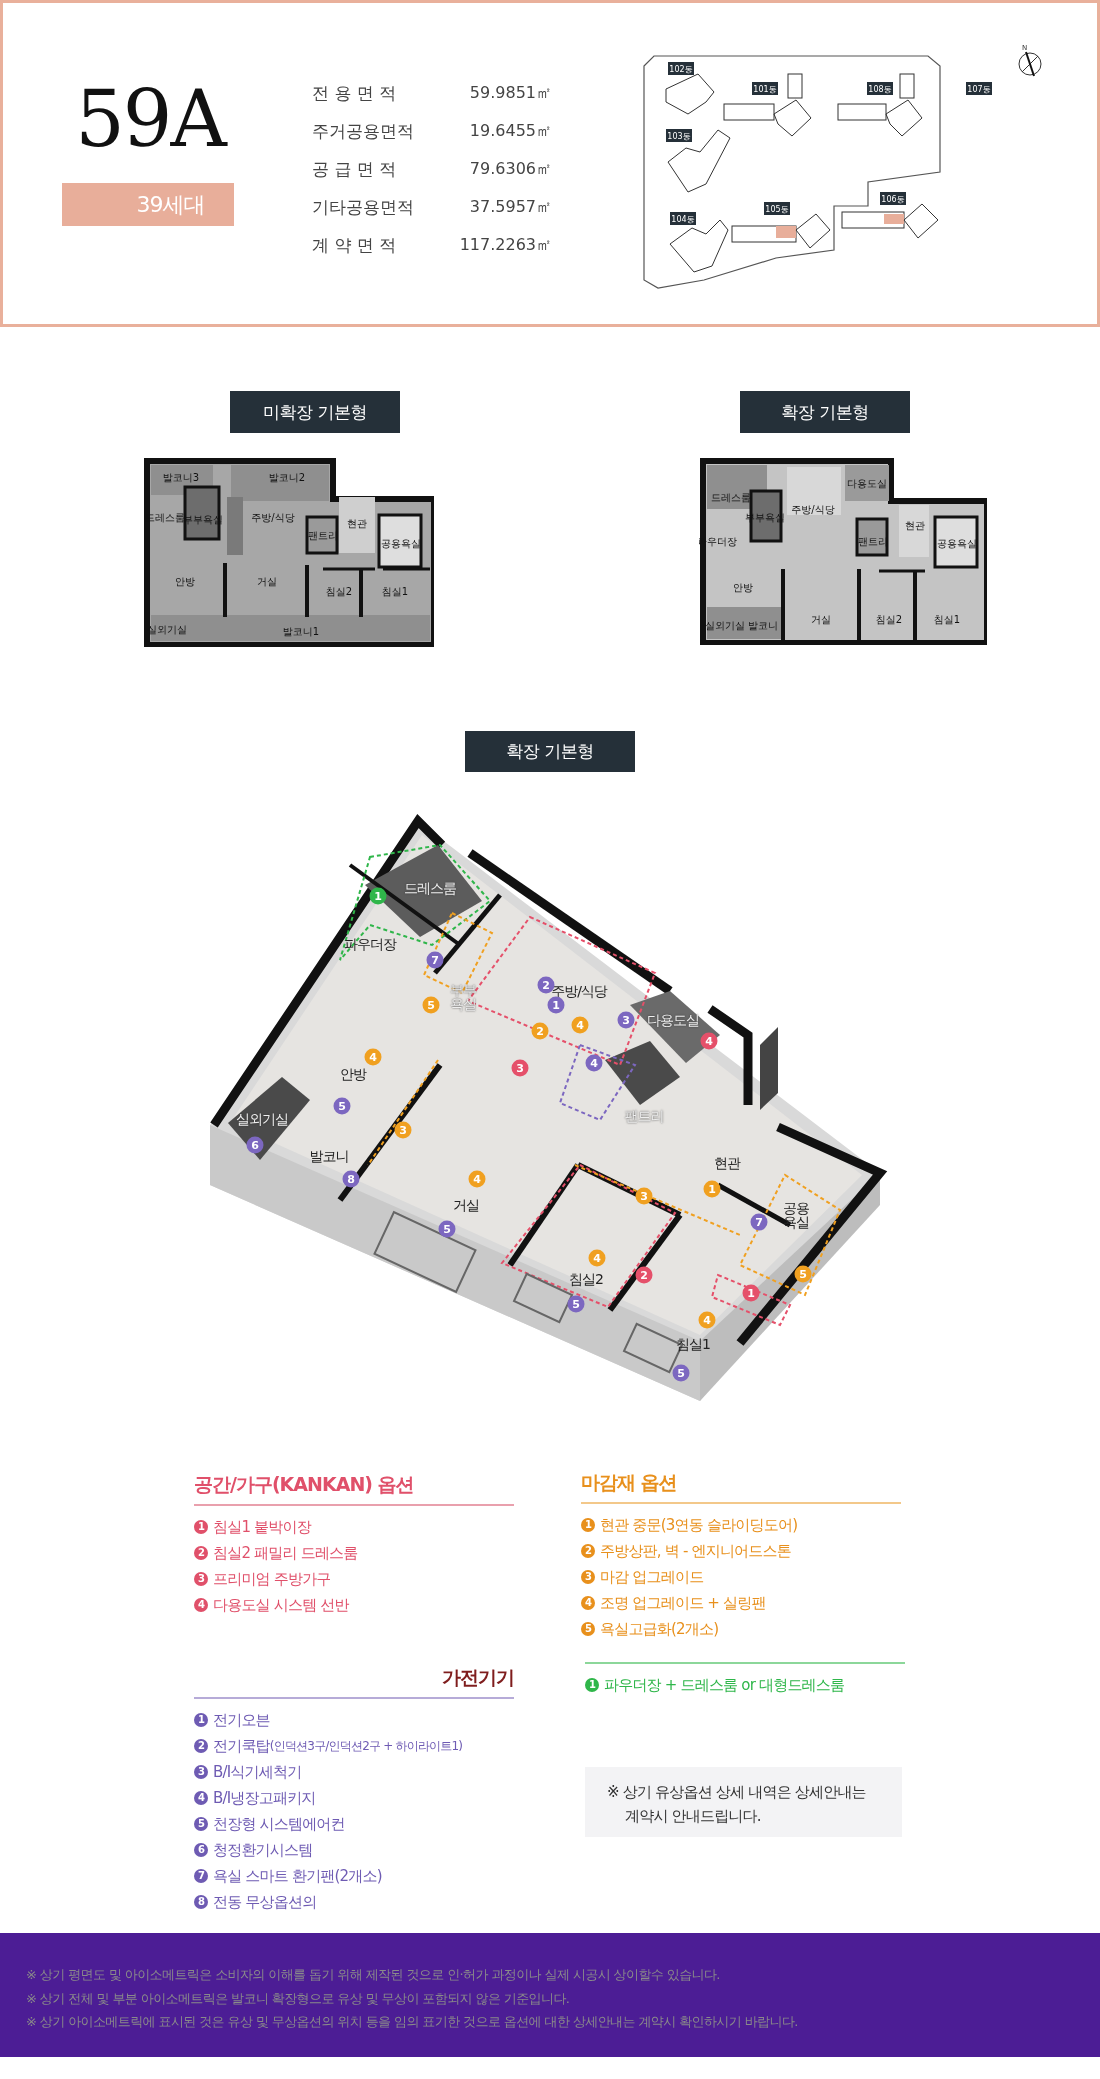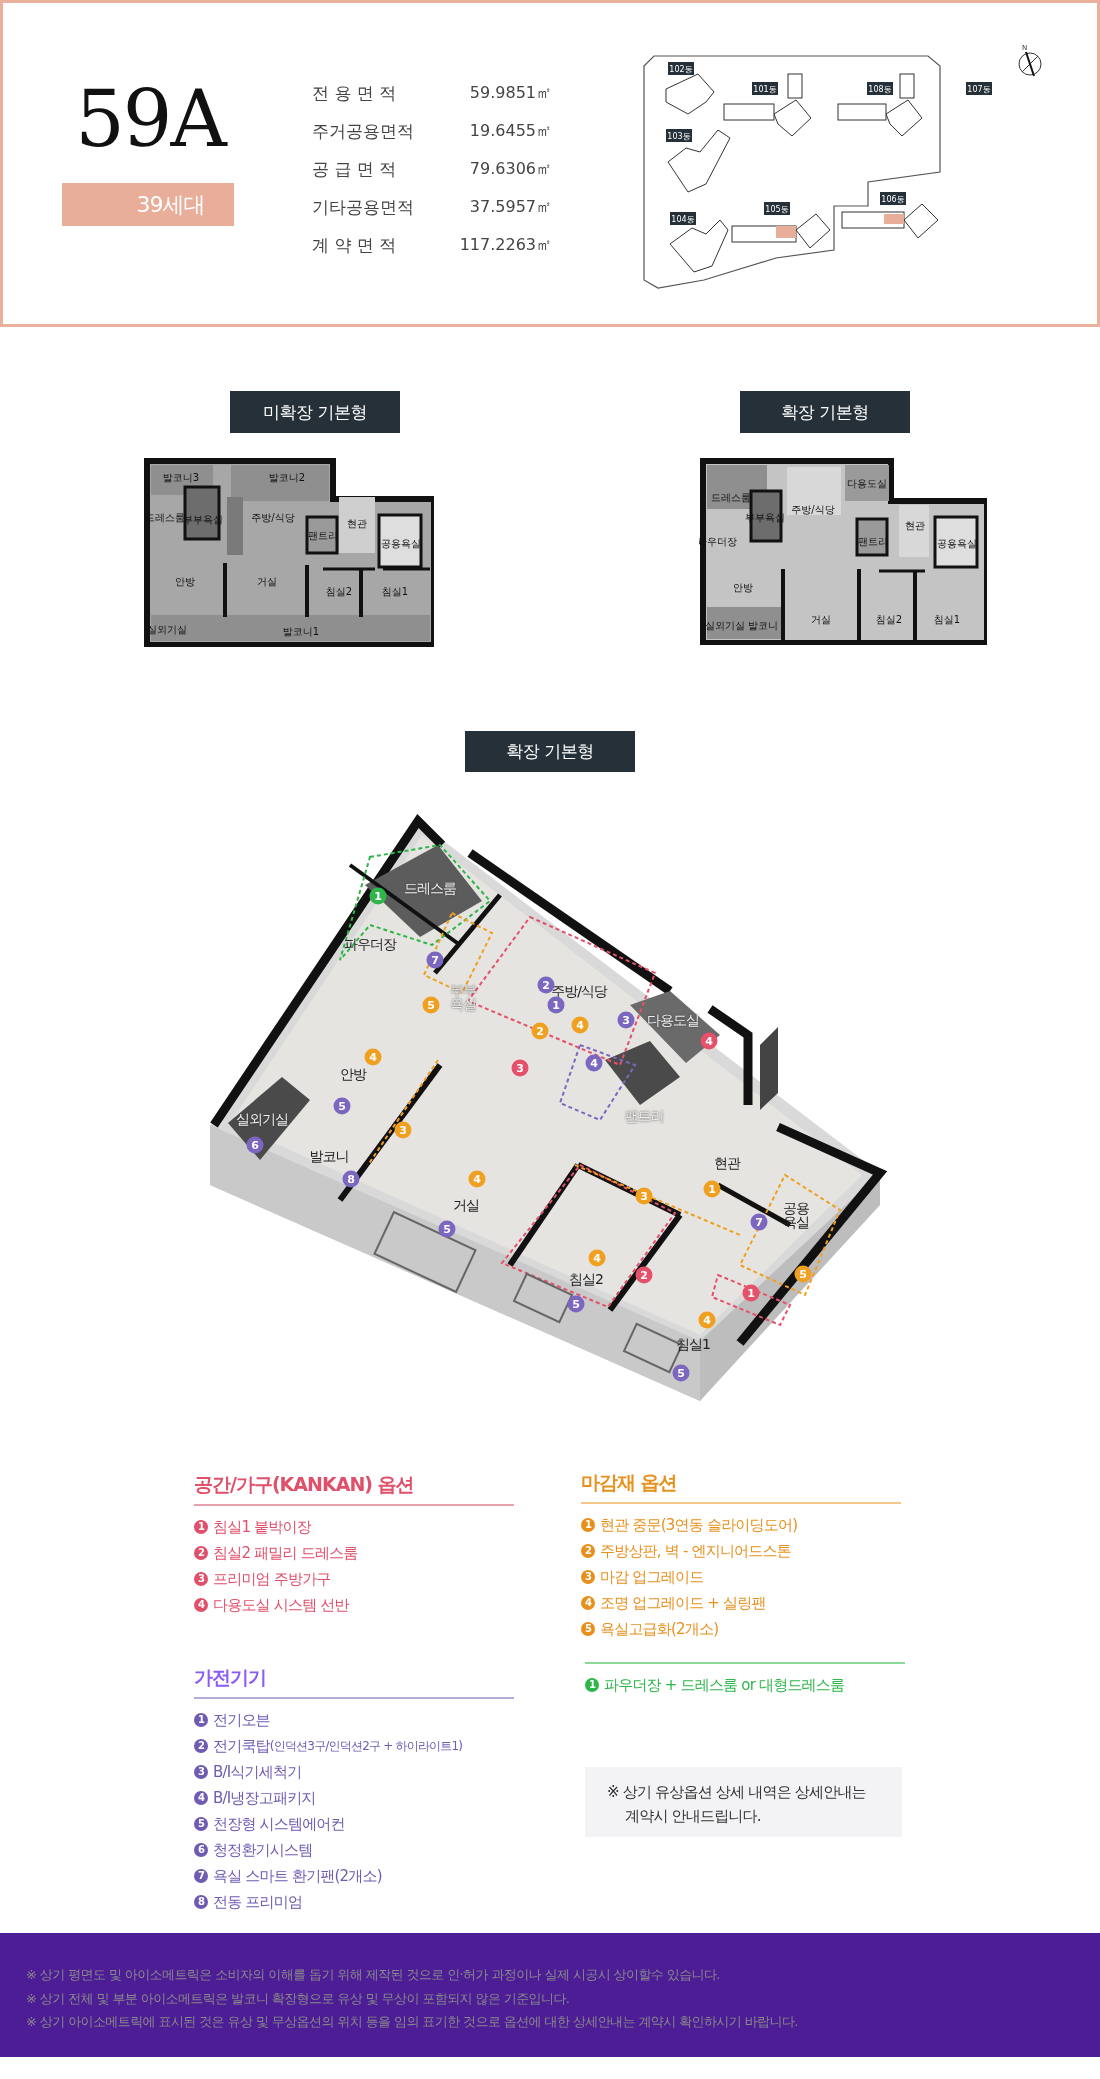--- a/index.html
+++ b/index.html
@@ -338,21 +338,21 @@
       <span class="opt-num" style="background:#e8901c;">4</span>
       <span>조명 업그레이드 + 실링팬</span>
     </div>
   <div class="opt-item" style="color:#e8901c;">
       <span class="opt-num" style="background:#e8901c;">5</span>
       <span>욕실고급화(2개소)</span>
     </div>
 </div>
 
 <div class="abs opt-col" style="left:194px; top:1665px;">
-  <div class="opt-title" style="color:#8b5cf6;">가전기기</div>
+  <div class="opt-title" style="color:#7f1d1d;text-align:right;">가전기기</div>
   <div class="opt-line" style="background:#b6abd8;"></div>
   <div class="opt-item" style="color:#6e5bb3;">
       <span class="opt-num" style="background:#6e5bb3;">1</span>
       <span>전기오븐</span>
     </div>
   <div class="opt-item" style="color:#6e5bb3;">
       <span class="opt-num" style="background:#6e5bb3;">2</span>
       <span>전기쿡탑</span>
       <span class="small">(인덕션3구/인덕션2구 + 하이라이트1)</span>
     </div>
@@ -371,21 +371,21 @@
   <div class="opt-item" style="color:#6e5bb3;">
       <span class="opt-num" style="background:#6e5bb3;">6</span>
       <span>청정환기시스템</span>
     </div>
   <div class="opt-item" style="color:#6e5bb3;">
       <span class="opt-num" style="background:#6e5bb3;">7</span>
       <span>욕실 스마트 환기팬(2개소)</span>
     </div>
   <div class="opt-item" style="color:#6e5bb3;">
       <span class="opt-num" style="background:#6e5bb3;">8</span>
-      <span>전동 프리미엄</span>
+      <span>전동 무상옵션의</span>
     </div>
 </div>
 
 <div class="abs opt-col" style="left:585px; top:1662px;">
   <div class="opt-line" style="background:#8cd79a;"></div>
   <div class="opt-item" style="color:#2fb64a;">
       <span class="opt-num" style="background:#2fb64a;">1</span>
       <span>파우더장 + 드레스룸 or 대형드레스룸</span>
     </div>
 </div>

